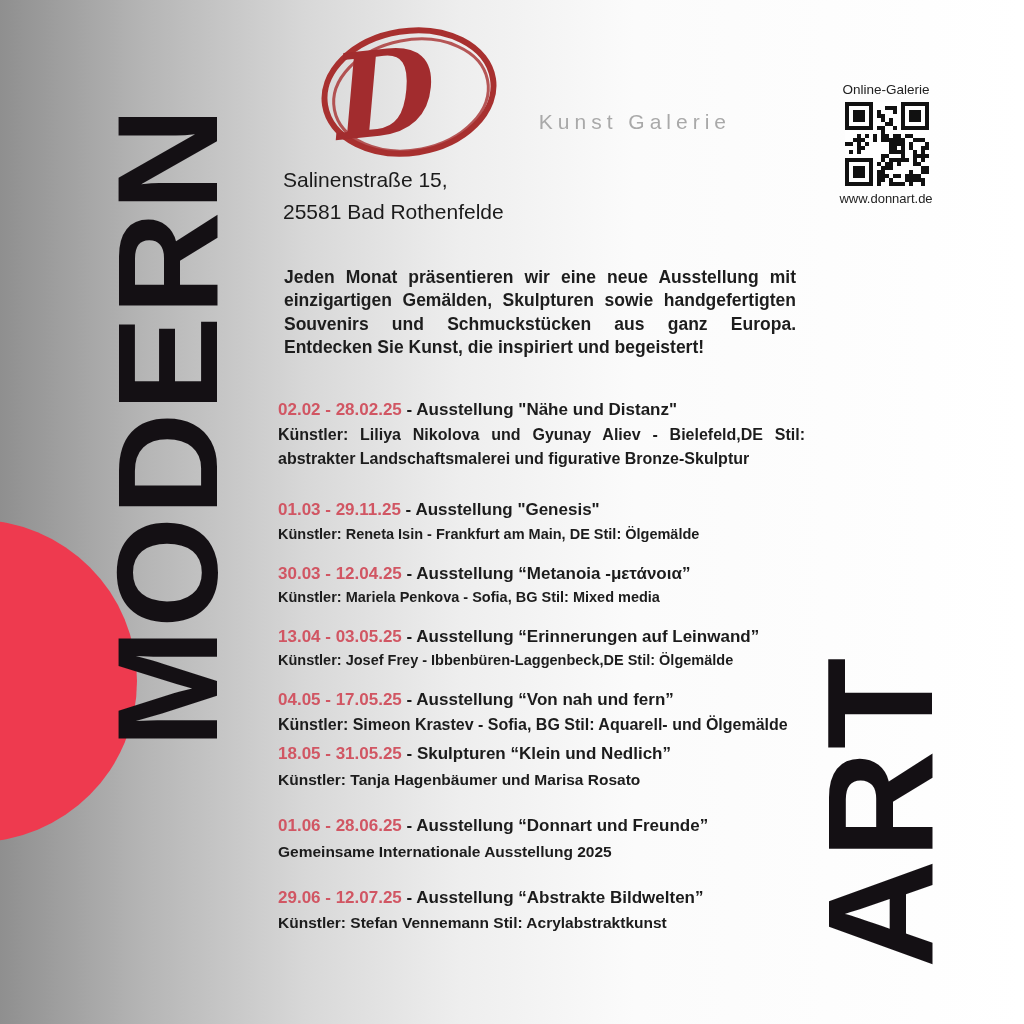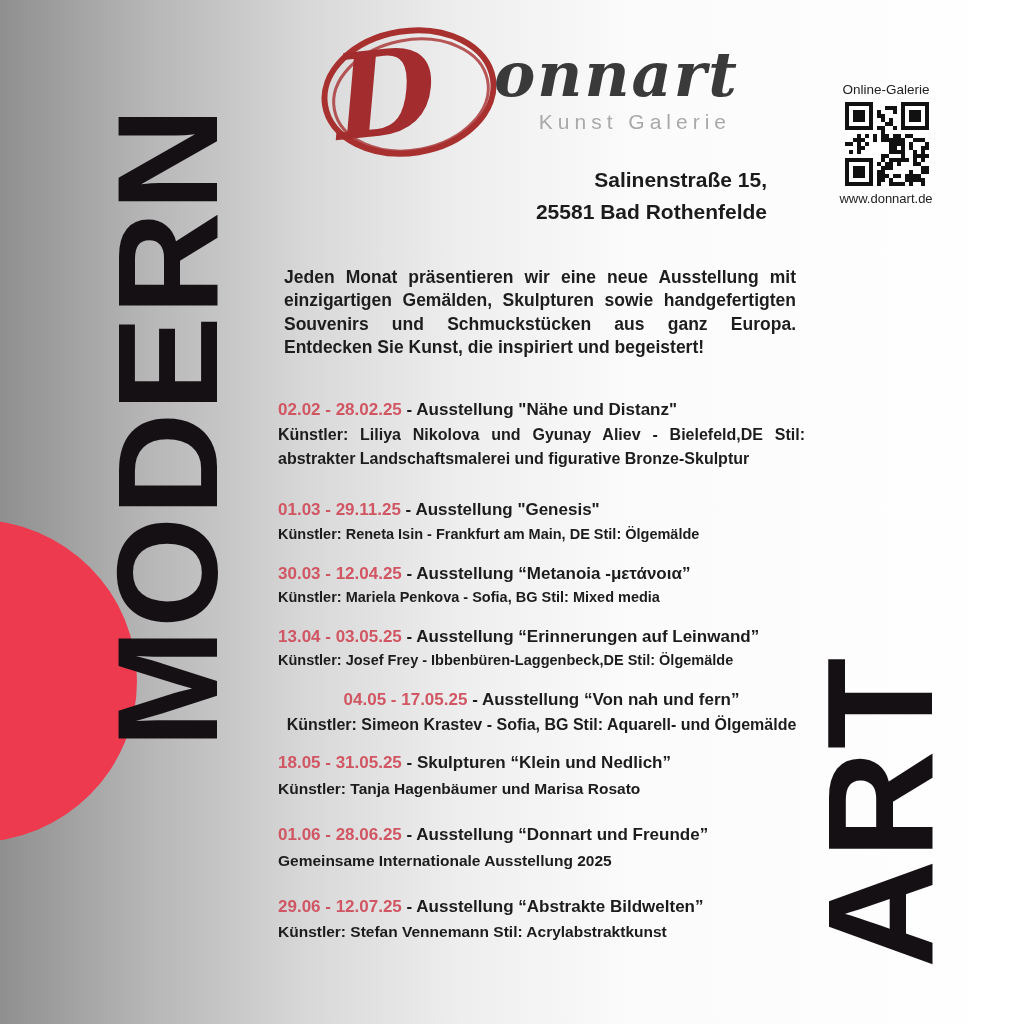--- a/index.html
+++ b/index.html
@@ -37,22 +37,22 @@
     font-style:italic; font-weight:700; font-size:62px; color:#3a3a3a;
     letter-spacing:2px;
   }
   .logo-sub {
     position:absolute; left:506px; top:110px; width:225px;
     text-align:right; font-size:21px; letter-spacing:5px;
     color:#a9a9a9; font-weight:400;
   }
 
   .address {
-    position:absolute; left:267px; top:164px; width:500px;
-    text-align:right; font-size:21px; font-weight:700; line-height:1.5;
+    position:absolute; left:283px; top:164px; width:500px;
+    text-align:left; font-size:21px; font-weight:400; line-height:1.5;
     color:#1b1b1b;
   }
 
   
   .online-label { position:absolute; left:830px; top:82px; width:112px; text-align:center; font-size:13.5px; color:#222; }
   .qr { position:absolute; left:845px; top:102px; width:84px; height:84px; }
   .site-url { position:absolute; left:830px; top:191px; width:112px; text-align:center; font-size:13px; color:#222; }
 
   .intro {
     position:absolute; left:284px; top:266px; width:512px;
@@ -62,21 +62,21 @@
 
   
   .list { position:absolute; left:278px; top:399px; width:527px; }
   .entry { margin-bottom:17px; }
   .title-line { font-size:17px; font-weight:700; line-height:1.32; margin-bottom:2px; color:#1c1c1c; }
   .date { color:#d15663; }
   .detail { font-size:14.5px; font-weight:700; line-height:1.5; color:#1c1c1c; }
   .entry:nth-of-type(1) { margin-bottom:28px; }
   .entry:nth-of-type(1) .detail { font-size:16px; text-align:justify; }
   .entry:nth-of-type(5) .detail { font-size:16px; }
-  .entry:nth-of-type(5) { margin-bottom:15px;text-align:center; }
+  .entry:nth-of-type(5) { margin-bottom:6px; }
   .entry:nth-of-type(6) .detail { font-size:15.5px; }
   .entry:nth-of-type(6) { margin-bottom:24px; }
   .entry:nth-of-type(7) .detail { font-size:15.5px; }
   .entry:nth-of-type(7) { margin-bottom:24px; }
   .entry:nth-of-type(8) .detail { font-size:15.5px; }
 </style>
 </head>
 <body>
 
 <div class="poster">
@@ -86,21 +86,20 @@
   <div class="side-word side-modern">MODERN</div>
   <div class="side-word side-art">ART</div>
 
   <svg class="logo-svg" viewBox="0 0 192 142">
     <g fill="none" stroke="#a8302f">
       <ellipse cx="96" cy="68" rx="85" ry="61" stroke-width="6" transform="rotate(-9 96 68)"></ellipse>
       <ellipse cx="98" cy="71" rx="78" ry="55" stroke-width="3" opacity="0.8" transform="rotate(-11 98 71)"></ellipse>
     </g>
     <text x="22" y="110" font-family="DejaVu Serif, Liberation Serif, serif" font-style="italic" font-weight="bold" font-size="118" fill="#a22c2e" transform="rotate(-6 80 80)">D</text>
   </svg>
-  <div class="logo-script">onnart</div>
   <div class="logo-sub">Kunst Galerie</div>
 
   <div class="address">
     <div>Salinenstraße 15,</div>
     <div>25581 Bad Rothenfelde</div>
   </div>
 
   <div class="online-label">Online-Galerie</div>
   <svg class="qr" viewBox="0 0 21 21" shape-rendering="crispEdges">
       <rect x="0" y="0" width="21" height="21" fill="#fff"></rect>

